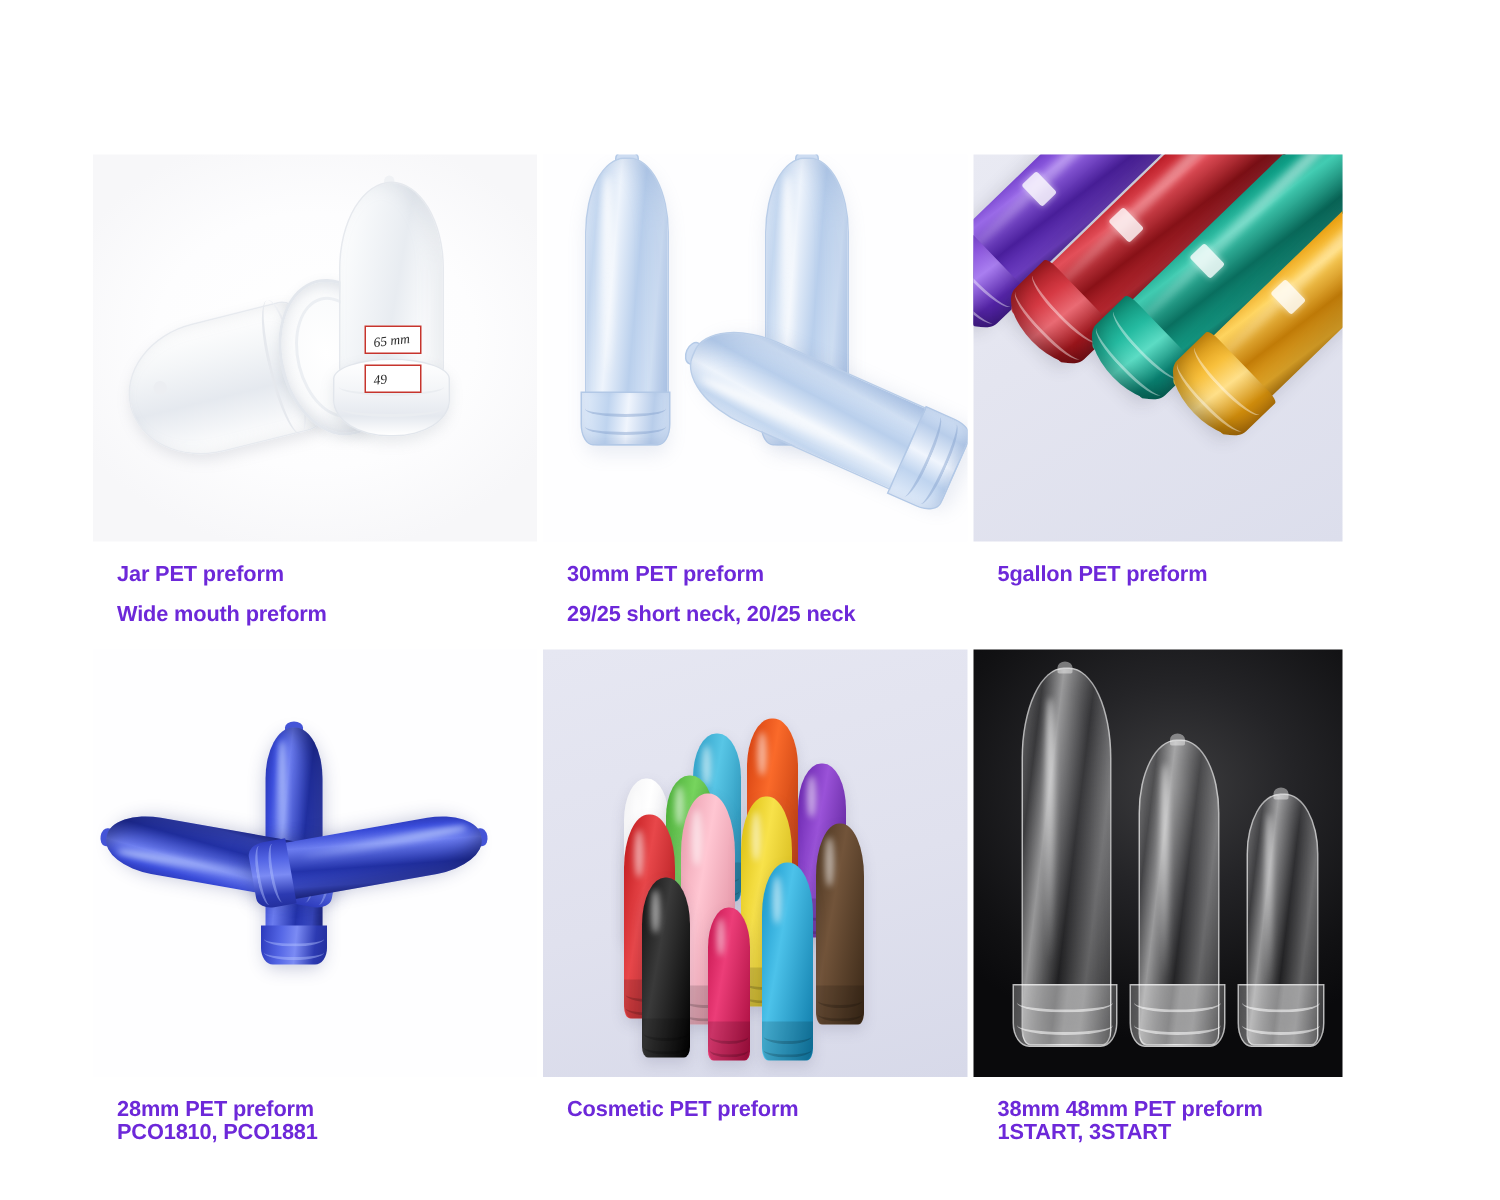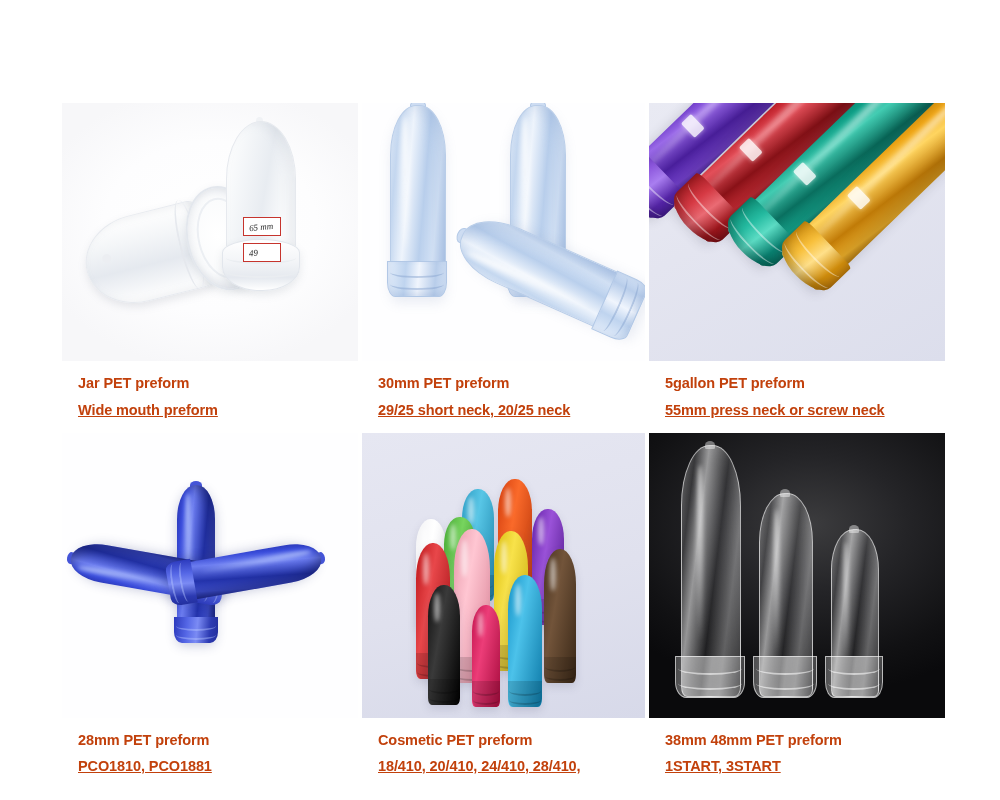--- a/index.html
+++ b/index.html
@@ -58,43 +58,43 @@
     height: 697px;
   }
   .cell {
     position: absolute;
   }
   .cell-r1 { top: 0; }
   .cell-r2 { top: 330px; }
 
   .cell-c1 { left: 62px;  width: 296px; }
   .cell-c2 { left: 362px; width: 283px; }
-  .cell-c3 { left: 649px; width: 296px; }
+  .cell-c3 { left: 649px; width: 246px; }
 
   .photo {
     position: relative;
     overflow: hidden;
     background: #ffffff;
   }
   .r1 .photo { height: 258px; }
   .r2 .photo { height: 285px; }
 
   .caption {
     position: absolute;
     left: 16px;
     font-size: 14.5px;
     font-weight: bold;
-    color: #c2410c;
+    color: #6d28d9;
     letter-spacing: -0.1px;
     white-space: nowrap;
   }
   .cap1 { top: 272px; }
-  .cap2 { top: 299px; text-decoration: underline; }
+  .cap2 { top: 299px; }
   .r2 .cap1 { top: 299px; }
-  .r2 .cap2 { top: 325px; }
+  .r2 .cap2 { top: 314px; }
 
   
 
   
   .bg-white  { background: #fefeff; }
   .bg-white2 { background:
       radial-gradient(ellipse 60% 55% at 50% 48%, #ffffff 0%, #fdfdfe 60%, #f7f7f9 100%); }
   .bg-lav {
     background: linear-gradient(150deg, #e9eaf3 0%, #e4e5f0 40%, #dcdeec 100%);
   }
@@ -490,21 +490,20 @@
           <div class="collar" style="background:linear-gradient(97deg,#0b8a72 0%,#25bba1 30%,#5cdcc4 52%,#0a8070 80%,#066b5c 100%);"></div>
         </div>
         <div class="big" style="left:316px; top:-18px;">
           <div class="tube" style="background:linear-gradient(97deg,#c2810a 0%,#efa617 18%,#ffd560 36%,#c27c08 64%,#f5b52c 84%,#ab6d06 100%);"></div>
           <div class="shine"></div>
           <div class="tab"></div>
           <div class="collar" style="background:linear-gradient(97deg,#d08c0c 0%,#f8c03c 30%,#ffe08a 52%,#cf8c0c 80%,#b2710a 100%);"></div>
         </div>
       </div>
       <div class="caption cap1">5gallon PET preform</div>
-      <div class="caption cap2">55mm press neck  or screw neck</div>
     </div>
 
     <div class="cell cell-r2 cell-c1 r2">
       <div class="photo bg-white">
         <div class="cb cb-center">
           <div class="tip"></div>
             <div class="tube"></div>
             <div class="hl"></div>
             <div class="neck"></div>
         </div>
@@ -561,21 +560,20 @@
             <div class="rib"></div>
           </div>
         <div class="cos" style="left:110px; top:172px; width:28px; height:102px; background:linear-gradient(100deg,#c4134e,#ec3d78 38%,#a80c3e);">
             <div class="rib"></div>
           </div>
         <div class="cos" style="left:146px; top:142px; width:34px; height:132px; background:linear-gradient(100deg,#1593c8,#4cc2ea 38%,#0d7aa8);">
             <div class="rib"></div>
           </div>
       </div>
       <div class="caption cap1">Cosmetic PET preform</div>
-      <div class="caption cap2">18/410, 20/410, 24/410, 28/410,</div>
     </div>
 
     <div class="cell cell-r2 cell-c3 r2">
       <div class="photo bg-dark">
         <div class="cl cl1">
           <div class="tip"></div>
             <div class="tube"></div>
             <div class="streak"></div>
             <div class="thr"></div>
         </div>

